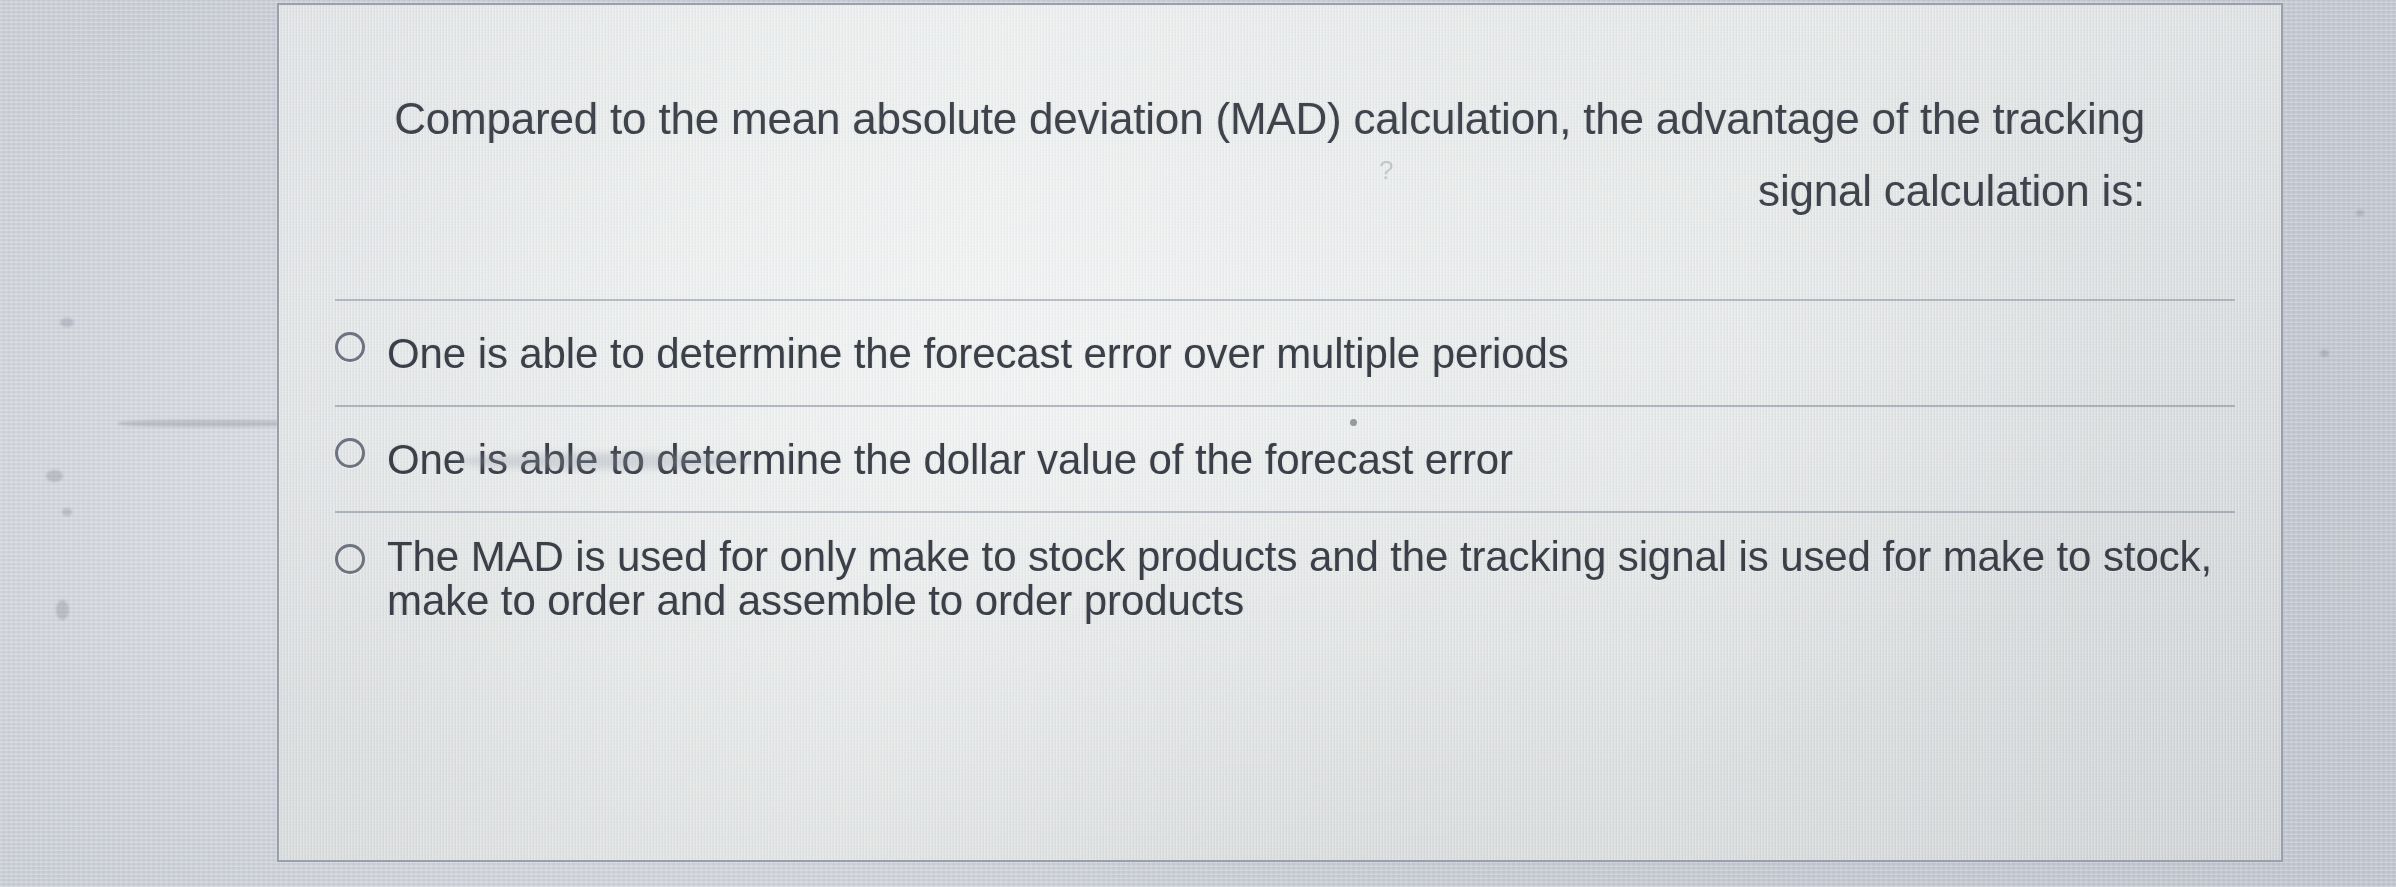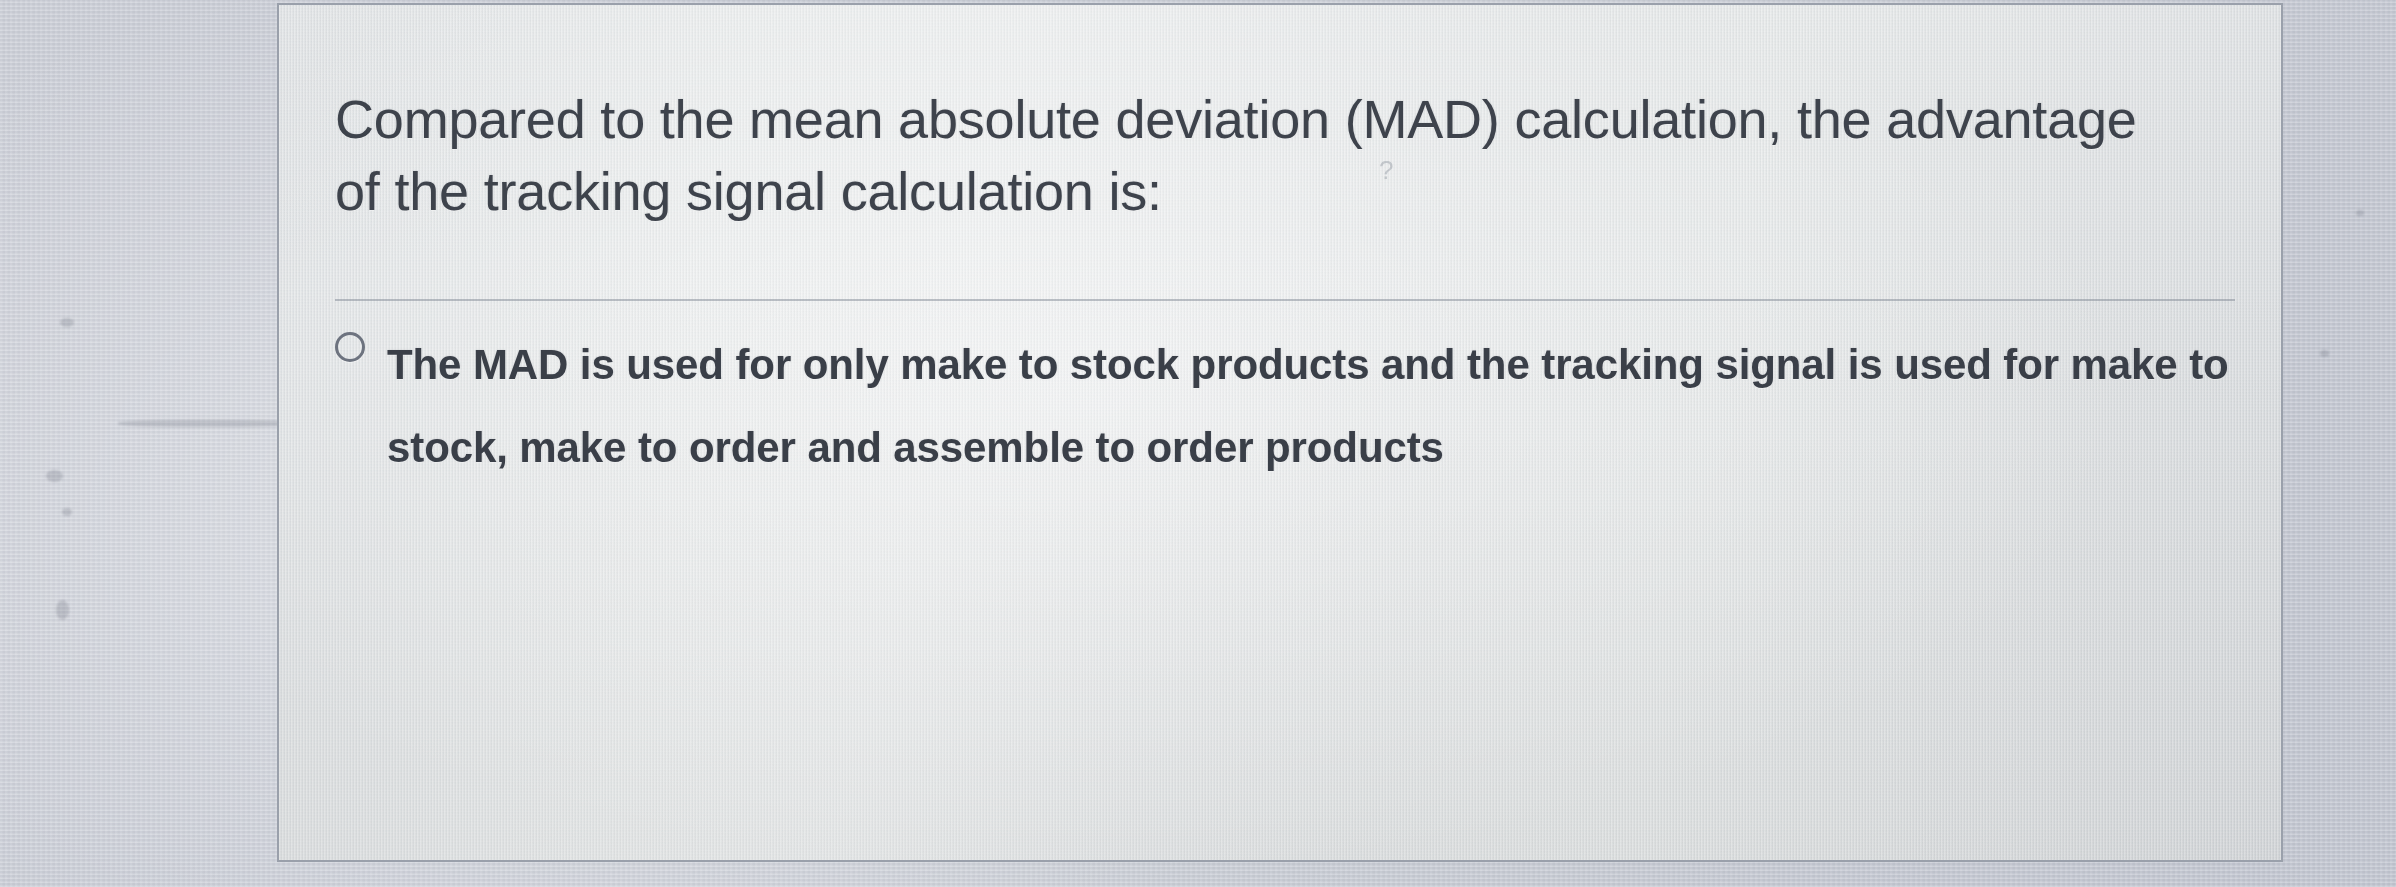--- a/index.html
+++ b/index.html
@@ -77,25 +77,26 @@
     z-index: 3;
     padding: 0;
   }
 
   
   #question-stem {
     position: absolute;
     left: 56px;
     top: 78px;
     width: 1810px;
-    font-size: 54px;
+    font-size: 44px;
     line-height: 72px;
     color: #3e434c;
     letter-spacing: -0.2px;
     text-shadow: 0 1px 1px rgba(255,255,255,0.55), 0 0 2px rgba(70,76,88,0.22);
+    text-align: right;
   }
 
   
   #options-list {
     position: absolute;
     left: 56px;
     top: 294px;
     width: 1900px;
   }
   .option-row {
@@ -122,21 +123,21 @@
   }
 
   .option-label {
     flex: 1 1 auto;
     font-size: 42px;
     line-height: 62px;
     color: #3a3f48;
     letter-spacing: -0.1px;
     text-shadow: 0 1px 1px rgba(255,255,255,0.5), 0 0 2px rgba(70,76,88,0.20);
   }
-  .option-row.two-line .option-label { line-height: 83px; font-weight: bold; }
+  .option-row.two-line .option-label { line-height: 44px; }
 
   
   #dust-speck-option3 {
     position: absolute;
     left: 1015px;
     top: 12px;
     width: 7px;
     height: 7px;
     border-radius: 50%;
     background: rgba(80,86,98,0.55);
@@ -183,22 +184,32 @@
     <div id="card-glare"></div>
 
     <div id="card-content">
 
       <div id="question-stem">Compared to the mean absolute deviation (MAD) calculation, the advantage of the tracking signal calculation is:</div>
 
       <div id="ghost-mark">?</div>
 
       <div id="options-list">
 
-
-
+        <div class="option-row">
+          <span class="radio-button"></span>
+          <span class="option-label">One is able to determine the forecast error over multiple periods</span>
+        </div>
+
+
+        <div class="option-row">
+          <span class="radio-button"></span>
+          <span class="option-label">One is able to determine the dollar value of the forecast error</span>
+          <span id="dust-speck-option3"></span>
+          <span id="scuff-mark"></span>
+        </div>
 
         <div class="option-row two-line">
           <span class="radio-button"></span>
           <span class="option-label">The MAD is used for only make to stock products and the tracking signal is used for make to stock, make to order and assemble to order products</span>
         </div>
 
       </div>
     </div>
   </div>
 </div>

